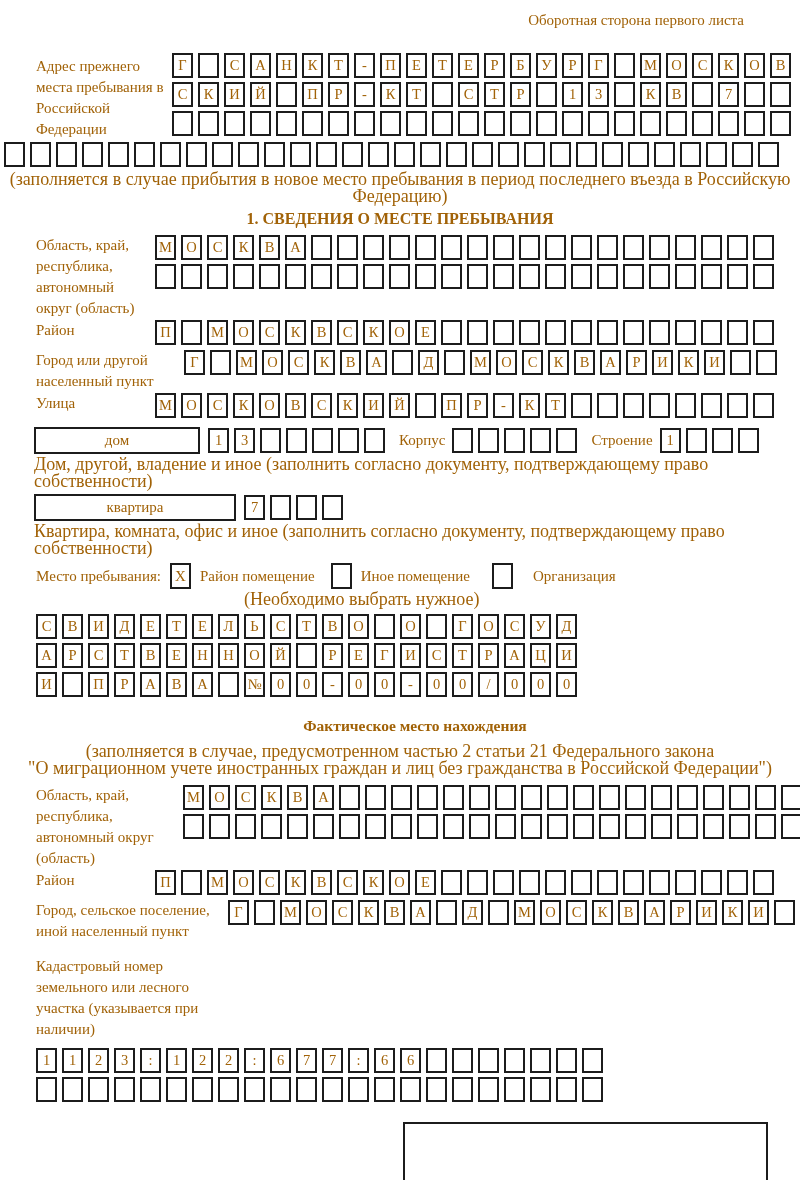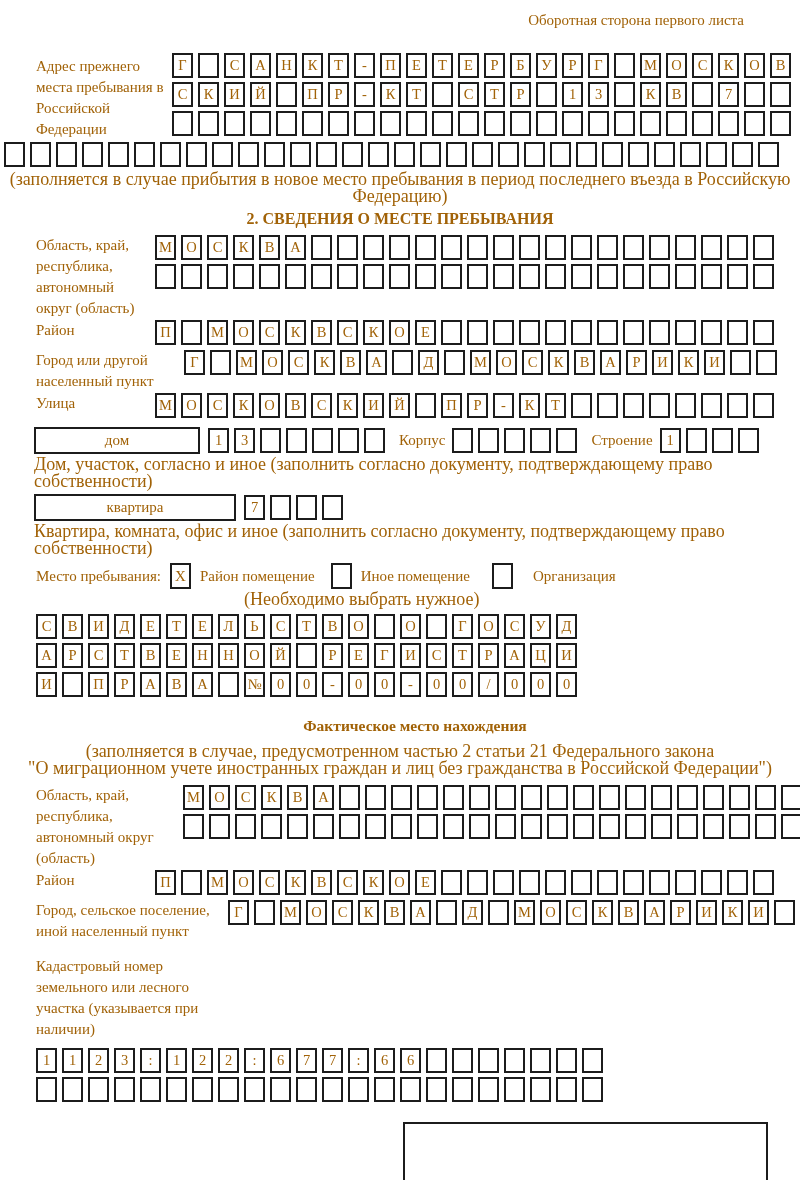--- a/index.html
+++ b/index.html
@@ -160,21 +160,21 @@
       <span class="cell"></span>
       <span class="cell"></span>
       <span class="cell"></span>
       <span class="cell"></span>
       <span class="cell"></span>
       <span class="cell"></span>
       <span class="cell"></span>
     </div>
   <div class="note center">(заполняется в случае прибытия в новое место пребывания в период последнего въезда в Российскую Федерацию)</div>
 
-  <div class="h2">2. СВЕДЕНИЯ О МЕСТЕ ПРЕБЫВАНИЯ</div>
+  <div class="h2">1. СВЕДЕНИЯ О МЕСТЕ ПРЕБЫВАНИЯ</div>
 
   <div class="frow">
     <div class="lbl w119">Область, край, республика, автономный округ (область)</div>
     <div class="rows">
       <div class="cells">
           <span class="cell">М</span>
           <span class="cell">О</span>
           <span class="cell">С</span>
           <span class="cell">К</span>
           <span class="cell">В</span>
@@ -336,21 +336,21 @@
         <span class="cell"></span>
       </div>
     <span class="inl">Строение</span>
     <div class="cells" style="margin-bottom:0">
         <span class="cell">1</span>
         <span class="cell"></span>
         <span class="cell"></span>
         <span class="cell"></span>
       </div>
   </div>
-  <div class="note smallnote">Дом, участок, согласно и иное (заполнить согласно документу, подтверждающему право собственности)</div>
+  <div class="note smallnote">Дом, другой, владение и иное (заполнить согласно документу, подтверждающему право собственности)</div>
 
   <div class="frow houserow" style="margin-top:4px">
     <div class="wbox wb202">квартира</div>
     <div class="cells" style="margin-bottom:0">
         <span class="cell">7</span>
         <span class="cell"></span>
         <span class="cell"></span>
         <span class="cell"></span>
       </div>
   </div>

